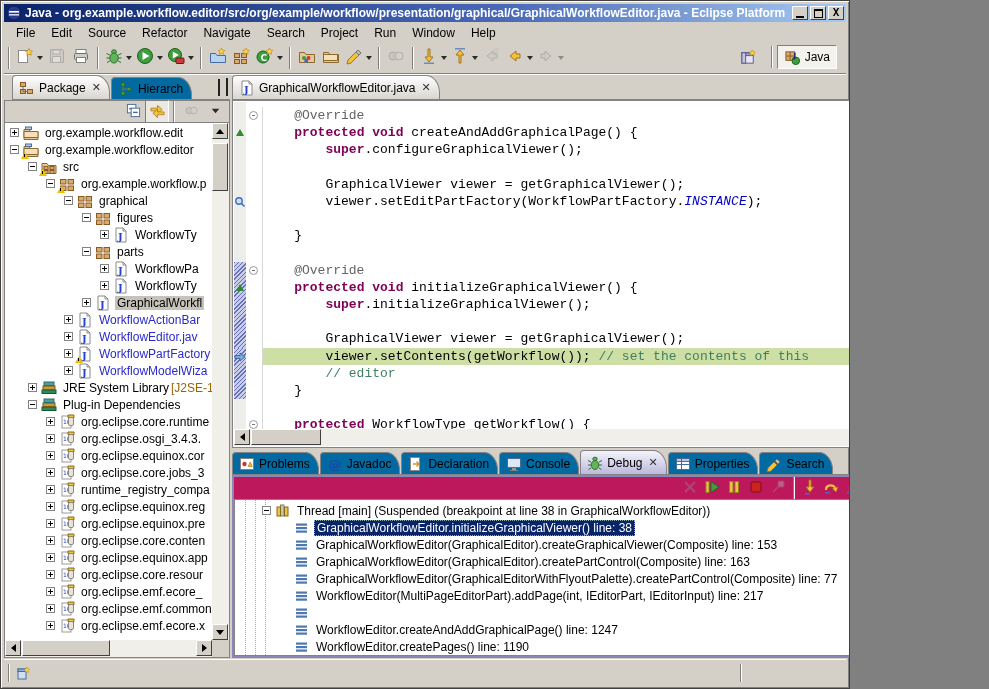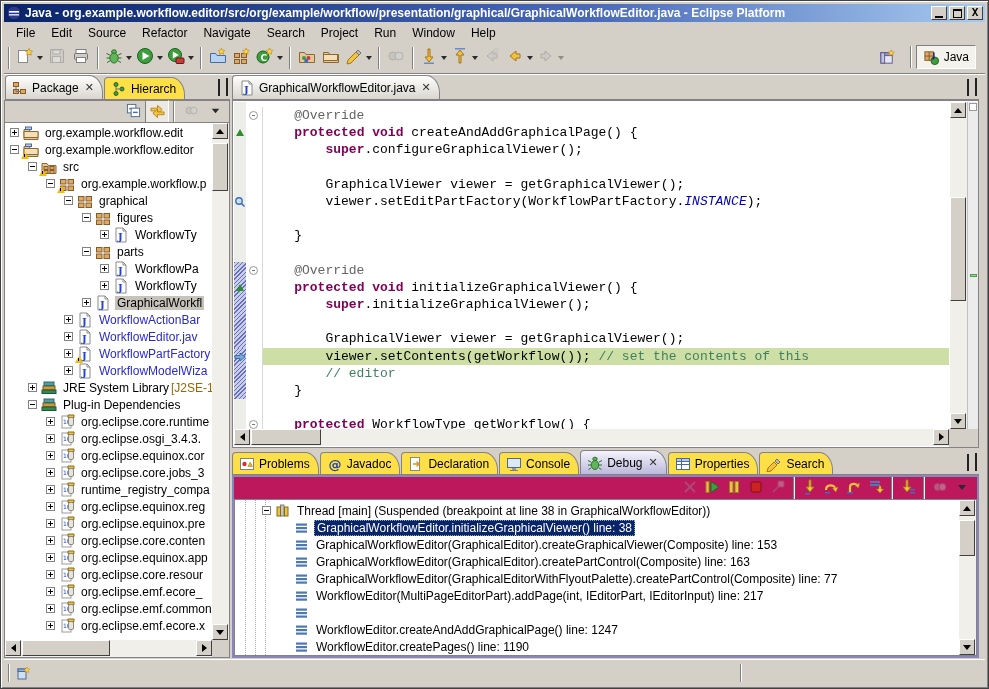--- a/index.html
+++ b/index.html
@@ -1,17 +1,17 @@
 <!DOCTYPE html>
 <html><head>
 <meta charset="utf-8">
 <style>
   html,body{margin:0;padding:0;background:#808080;}
   *{box-sizing:border-box;}
-  .win{position:relative;width:989px;height:689px;background:#d4d0c8;
+  .win{position:relative;width:850px;height:689px;background:#d4d0c8;
        font-family:"Liberation Sans",sans-serif;font-size:12px;color:#000;
        border:1px solid #404040;box-shadow:inset 1px 1px 0 #fff,inset -1px -1px 0 #808080;overflow:hidden;}
   
   .titlebar{position:absolute;left:3px;top:3px;right:3px;height:18px;
     background:linear-gradient(90deg,#0a246a,#4a6ab8 60%,#a6caf0);display:flex;align-items:center;padding:0 2px;}
   .titlebar .ticon{width:16px;height:16px;margin-right:3px;flex:none;}
   .titletext{color:#fff;font-weight:bold;font-size:12px;white-space:nowrap;overflow:hidden;flex:1;}
   .winbtn{width:16px;height:14px;background:#d4d0c8;border:1px solid;border-color:#fff #404040 #404040 #fff;
     margin-left:2px;flex:none;display:flex;align-items:center;justify-content:center;}
   .g-min{width:8px;height:2px;background:#000;margin-top:7px;}
@@ -30,21 +30,21 @@
   .tbtn.pressed{border:1px solid;border-color:#808080 #fff #fff #808080;background:#ece9e2;}
   .dd{width:0;height:0;border-left:3px solid transparent;border-right:3px solid transparent;border-top:4px solid #2b2b2b;margin-left:3px;}
   .tsep{width:2px;height:22px;margin:0 4px;border-left:1px solid #808080;border-right:1px solid #fff;}
   .persp{position:absolute;right:12px;top:44px;display:flex;align-items:center;}
   .persp .pbtn{display:flex;align-items:center;height:24px;padding:0 6px;}
   .persp .pbtn.pressed{border:1px solid;border-color:#808080 #fff #fff #808080;background:#f4f2ec;}
   .persp .pbtn svg{width:17px;height:17px;margin-right:4px;}
   
   .viewtabs{position:absolute;display:flex;align-items:flex-end;height:24px;border-bottom:1px solid #848284;}
   .tab{display:flex;align-items:center;height:22px;padding:0 8px 0 6px;margin-right:1px;
-       border:1px solid #848284;border-bottom:none;background:#fde047;
+       border:1px solid #848284;border-bottom:none;background:#0369a1;
        border-top-left-radius:4px;border-top-right-radius:14px 18px;white-space:nowrap;}
   .tab .ticon16{width:16px;height:16px;margin-right:4px;flex:none;}
   .tab.active{background:linear-gradient(#fefefe,#d9d6cf);height:24px;position:relative;z-index:2;}
   .tab.active.violet{background:linear-gradient(#f4f3fc,#bcb9dc);}
   .tclose{margin-left:6px;font-family:"DejaVu Sans",sans-serif;font-size:11px;font-weight:bold;color:#333;}
   .vctl{position:absolute;display:flex;gap:6px;align-items:center;}
   .g-vmin{width:9px;height:3px;border:1px solid #222;border-top:2px solid #222;margin-top:6px;}
   .g-vmax{width:10px;height:10px;border:1px solid #222;border-top:3px double #222;}
   
   .pkgview{position:absolute;left:3px;top:75px;width:226px;height:582px;}
@@ -314,21 +314,21 @@
           <line x1="6.5" y1="3" x2="6.5" y2="12" stroke="#8a5a20"></line>
           <line x1="2" y1="7.5" x2="11" y2="7.5" stroke="#8a5a20"></line>
           <circle cx="12.5" cy="12.5" r="4" fill="#3c9e3c" stroke="#1d601d"></circle>
           <text x="10" y="10" font-size="8" font-weight="bold" fill="#1a1a8c" font-family="DejaVu Sans">J</text>
         </svg>
       <span>Java</span>
     </span>
   </div>
 
   <div class="pkgview">
-    <div class="viewtabs" style="left:1px;top:0;right:0;" id="pkgtabs">
+    <div class="viewtabs" style="left:8px;top:0;right:0;" id="pkgtabs">
         <div class="tab active">
           <span class="ticon16"><svg viewBox="0 0 16 16">
               <g fill="#d9aa6e" stroke="#8a5a20">
                 <rect x="1.5" y="2.5" width="5" height="4"></rect>
                 <rect x="1.5" y="9.5" width="5" height="4"></rect>
                 <rect x="8.5" y="9.5" width="5" height="4"></rect>
               </g>
               <path d="M4 6.5v5h4.5" fill="none" stroke="#707070"></path>
             </svg></span>
           <span class="tablabel">Package</span>

